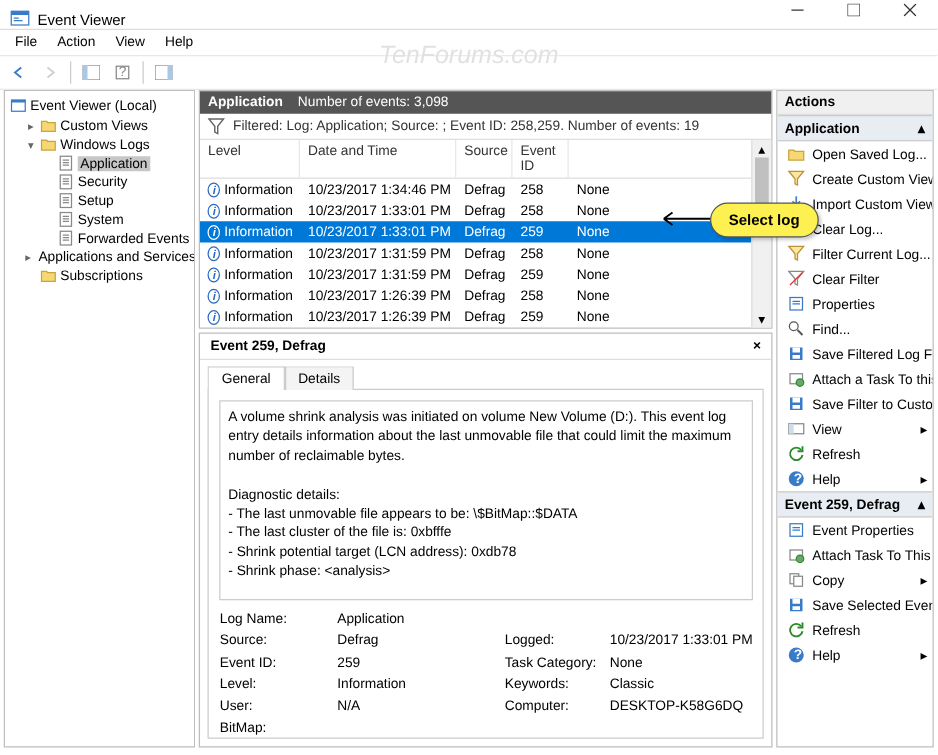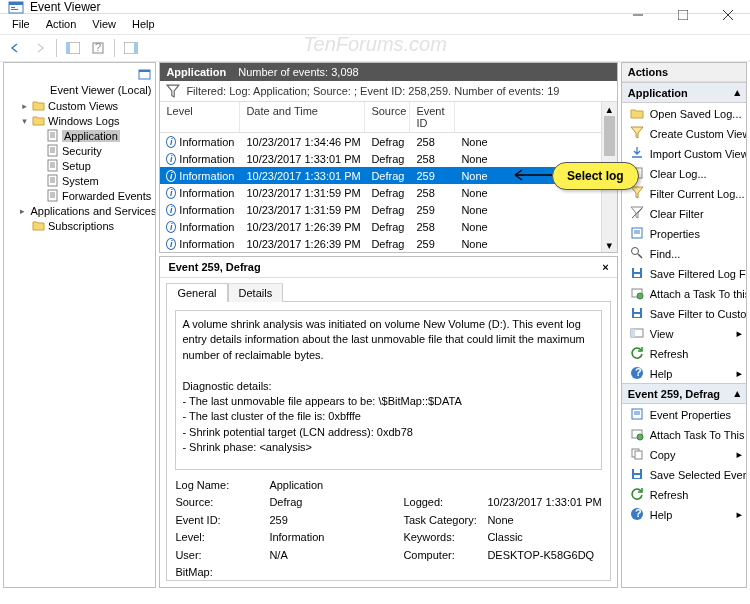--- a/index.html
+++ b/index.html
@@ -1,17 +1,17 @@
 <!DOCTYPE html>
 <html><head>
 <meta charset="utf-8">
 <style>
 * { box-sizing: border-box; margin: 0; padding: 0; font-family: 'Segoe UI', Tahoma, sans-serif; font-size: 11px; }
 body { background: #fff; width: 750px; height: 604px; overflow: hidden; position: relative; }
-.titlebar { height: 14px; background: #fff; display: flex; align-items: flex-start; padding-left: 8px; border-bottom: 1px solid #ddd; }
+.titlebar { height: 24px; background: #fff; display: flex; align-items: flex-end; padding-left: 8px; border-bottom: 1px solid #ddd; }
 .titlebar .title { flex: 1; color: #000; font-size: 12px; }
 .titlebar .winbtn { width: 45px; height: 30px; display: flex; align-items: center; justify-content: center; color: #555; }
 .titlebar .winbtn.close { background: transparent; color: #555; }
 .titlebar .icon { width: 16px; height: 16px; margin-right: 6px; }
 .menubar { height: 20px; display: flex; align-items: center; padding-left: 4px; background: #fff; }
 .menubar span { padding: 2px 8px; cursor: default; }
 .toolbar { height: 28px; display: flex; align-items: center; padding-left: 4px; background: #fff; border-top: 1px solid #e8e8e8; border-bottom: 1px solid #e8e8e8; gap: 3px; }
 .tbtn { width: 22px; height: 22px; display:flex; align-items:center; justify-content:center; border: 1px solid transparent; }
 .sep { width: 1px; height: 18px; background: #ccc; margin: 0 2px; }
 .main { display: flex; height: 526px; }
@@ -42,21 +42,21 @@
 .msgbox { border:1px solid #ccc; padding:6px; height: 160px; overflow:auto; margin-bottom: 8px; }
 .kv { display:grid; grid-template-columns: 90px 130px 80px 1fr; gap: 2px 4px; }
 .kv div{ white-space:nowrap; }
 .actions { width: 153px; border: 1px solid #bebebe; margin-right:3px; background: #fff; display:flex; flex-direction:column; overflow:hidden;}
 .actions .ahdr { background:#f0f0f0; padding:3px 6px; font-weight:600; border-bottom:1px solid #ddd;}
 .actions .sect { background:#e8edf3; padding:3px 6px; font-weight:600; display:flex; justify-content:space-between; align-items:center; border-bottom:1px solid #ccc; border-top:1px solid #ccc;}
 .actions .aitem { padding: 3px 4px 3px 8px; display:flex; align-items:flex-end; gap:6px; cursor:default; white-space:nowrap; overflow:hidden; text-overflow:ellipsis;}
 .aic { width:14px; height:14px; flex-shrink:0; display:inline-flex; align-items:center; justify-content:center;}
 .scroll { width:16px; background:#f0f0f0; border-left:1px solid #ddd;}
 .watermark { position:absolute; top: 33px; left:0; right:0; text-align:center; color: rgba(220,220,220,0.85); font-size: 20px; font-weight:500; font-style:italic; pointer-events:none; z-index:50; text-shadow: 0 0 2px #fff;}
-.callout { position:absolute; top: 162px; left: 552px; z-index:60; }
+.callout { position:absolute; top: 162px; left: 568px; z-index:60; }
 .callout .bubble { background:#fcf151; border:1px solid #555; border-radius: 14px; padding: 6px 14px; font-weight:700; font-size:12px; color:#000; box-shadow: 2px 2px 3px rgba(0,0,0,0.2);}
 .callout svg { position:absolute; left:-42px; top:4px; }
 .info-ic { width:12px;height:12px;border-radius:50%;border:1px solid #2a6bbf;color:#2a6bbf;font-size:9px;font-weight:bold;display:inline-flex;align-items:center;justify-content:center;font-style:italic;}
 .gridwrap{display:flex;}
 .gridmain{flex:1;}
 </style>
 </head>
 <body>
 
 <div class="titlebar">
@@ -124,21 +124,21 @@
         <rect x="0" y="0" width="14" height="12" fill="none" stroke="#888"></rect>
         <rect x="10" y="0" width="4" height="12" fill="#a8c8e8"></rect>
       </svg>
     </div>
 </div>
 
 <div class="watermark">TenForums.com</div>
 
 <div class="main">
   <div class="tree">
-    <div class="hdr" style="display:flex;align-items:flex-end;gap:3px;flex-direction:column;">
+    <div class="hdr" style="display:flex;align-items:center;gap:3px;">
       <span class="ticon"><svg viewBox="0 0 13 13">
             <rect x="1" y="2" width="11" height="9" fill="#fff" stroke="#3a7bc8"></rect>
             <rect x="1" y="2" width="11" height="2" fill="#3a7bc8"></rect>
           </svg></span>
       <span>Event Viewer (Local)</span>
     </div>
     <ul id="tree-body">
         <li>
           <span class="twisty">▸</span>
           <span class="ticon"><svg viewBox="0 0 13 13">

